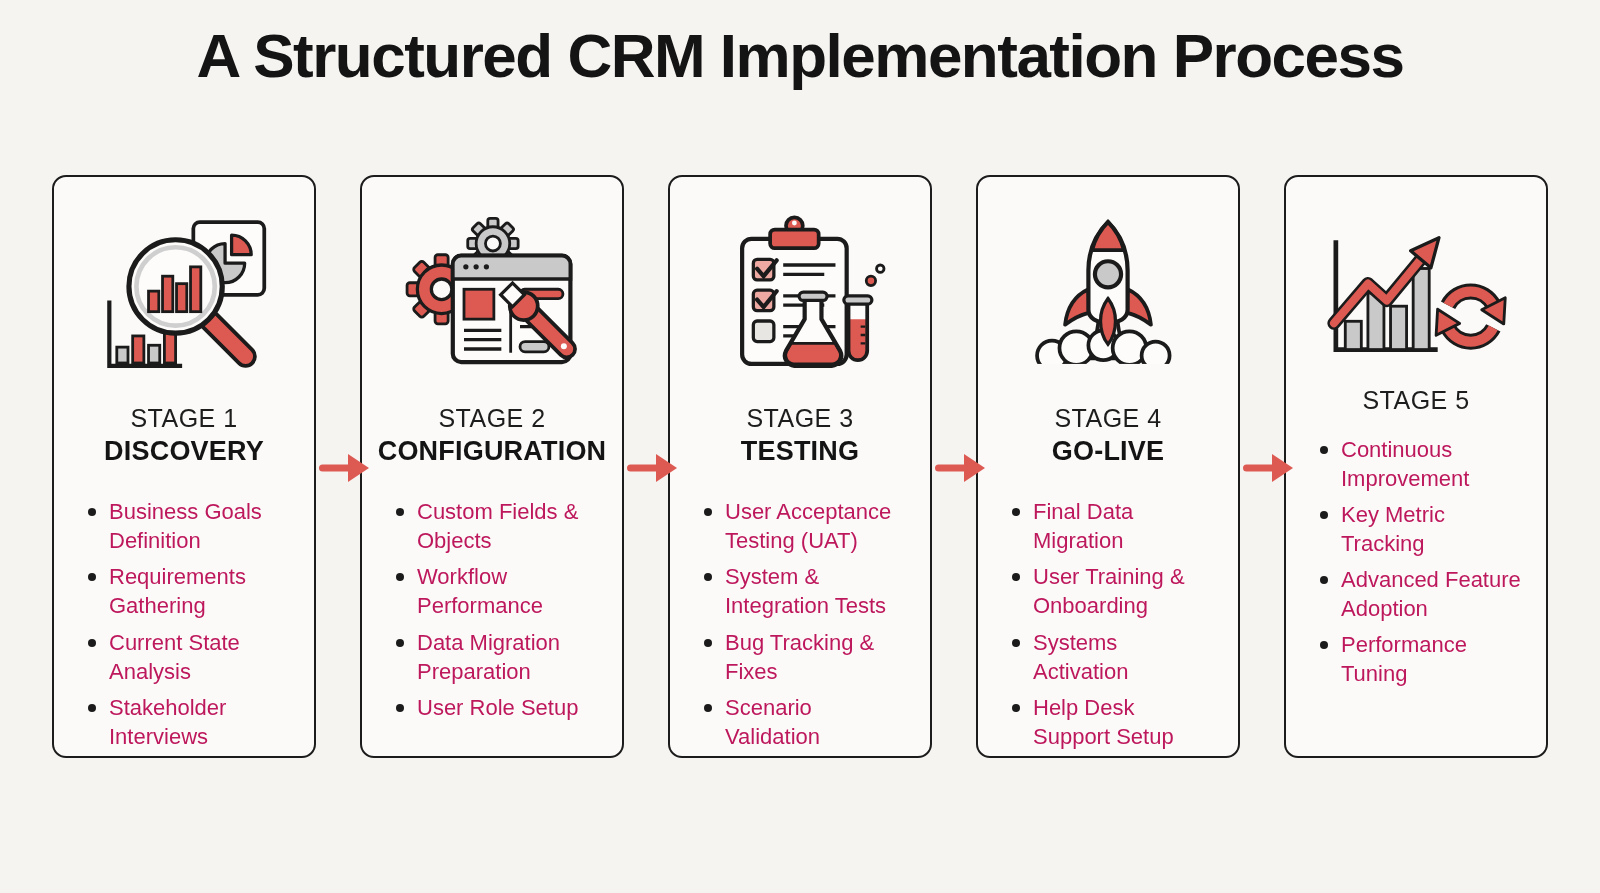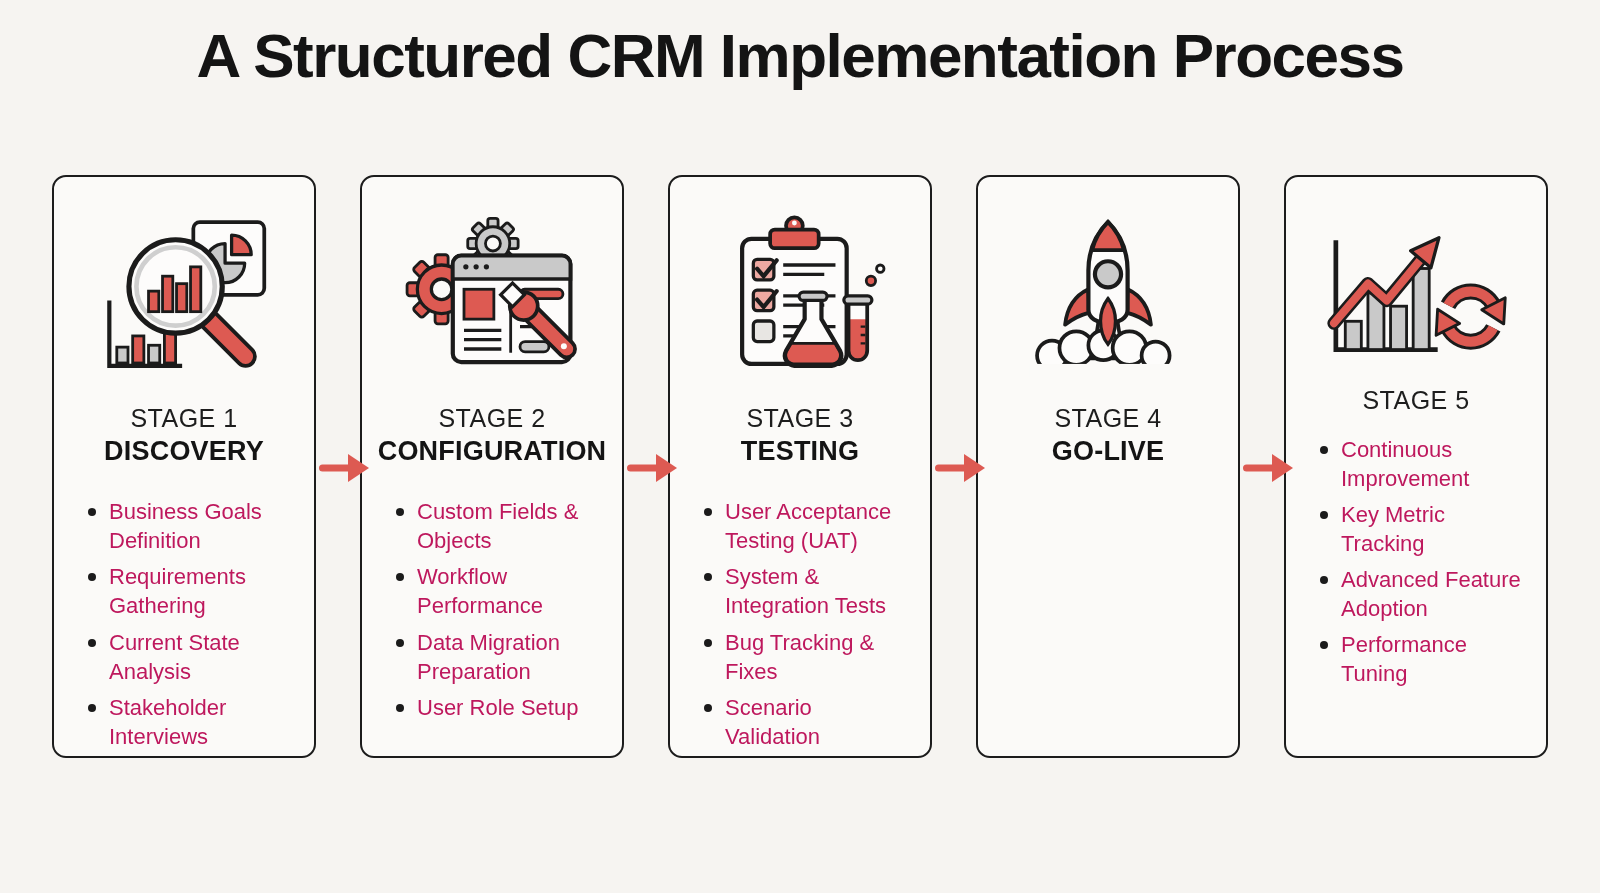--- a/index.html
+++ b/index.html
@@ -269,20 +269,26 @@
           <path d="M79 86 C64 93 56 106 54 124 C63 117 72 113 80 111 Z" fill="#dd5a52" stroke="#1b1b1b" stroke-width="4" stroke-linejoin="round"></path>
           <path d="M121 86 C136 93 144 106 146 124 C137 117 128 113 120 111 Z" fill="#dd5a52" stroke="#1b1b1b" stroke-width="4" stroke-linejoin="round"></path>
           <path d="M100 14 C114 28 121 46 121 66 L121 108 C121 117 112 122 100 122 C88 122 79 117 79 108 L79 66 C79 46 86 28 100 14 Z" fill="#fdfcfb" stroke="#1b1b1b" stroke-width="4.5"></path>
           <path d="M100 96 C106 104 108 112 108 120 C108 132 104 140 100 145 C96 140 92 132 92 120 C92 112 94 104 100 96 Z" fill="#dd5a52" stroke="#1b1b1b" stroke-width="3.5"></path>
           <path d="M100 14 C108 22 114 32 117 44 L83 44 C86 32 92 22 100 14 Z" fill="#dd5a52" stroke="#1b1b1b" stroke-width="4" stroke-linejoin="round"></path>
           <circle cx="100" cy="70" r="14" fill="#c9c9c9" stroke="#1b1b1b" stroke-width="4.5"></circle>
         </svg>
       </span>
       <div class="stage-label">STAGE 4</div>
       <div class="stage-title">GO-LIVE</div>
+      <ul class="bullet-list">
+        <li><span>Final Data Migration</span></li>
+        <li><span>User Training &amp; Onboarding</span></li>
+        <li><span>Systems Activation</span></li>
+        <li><span>Help Desk Support Setup</span></li>
+      </ul>
     </div>
 
     <span class="flow-arrow">
       <svg width="54" height="36" viewBox="0 0 54 36">
         <rect x="2" y="14.5" width="34" height="7" rx="3.5" fill="#dd5a52"></rect>
         <polygon points="31,4 52,18 31,32" fill="#dd5a52"></polygon>
       </svg>
     </span>
 
     <div class="stage-card stage-card-5">

